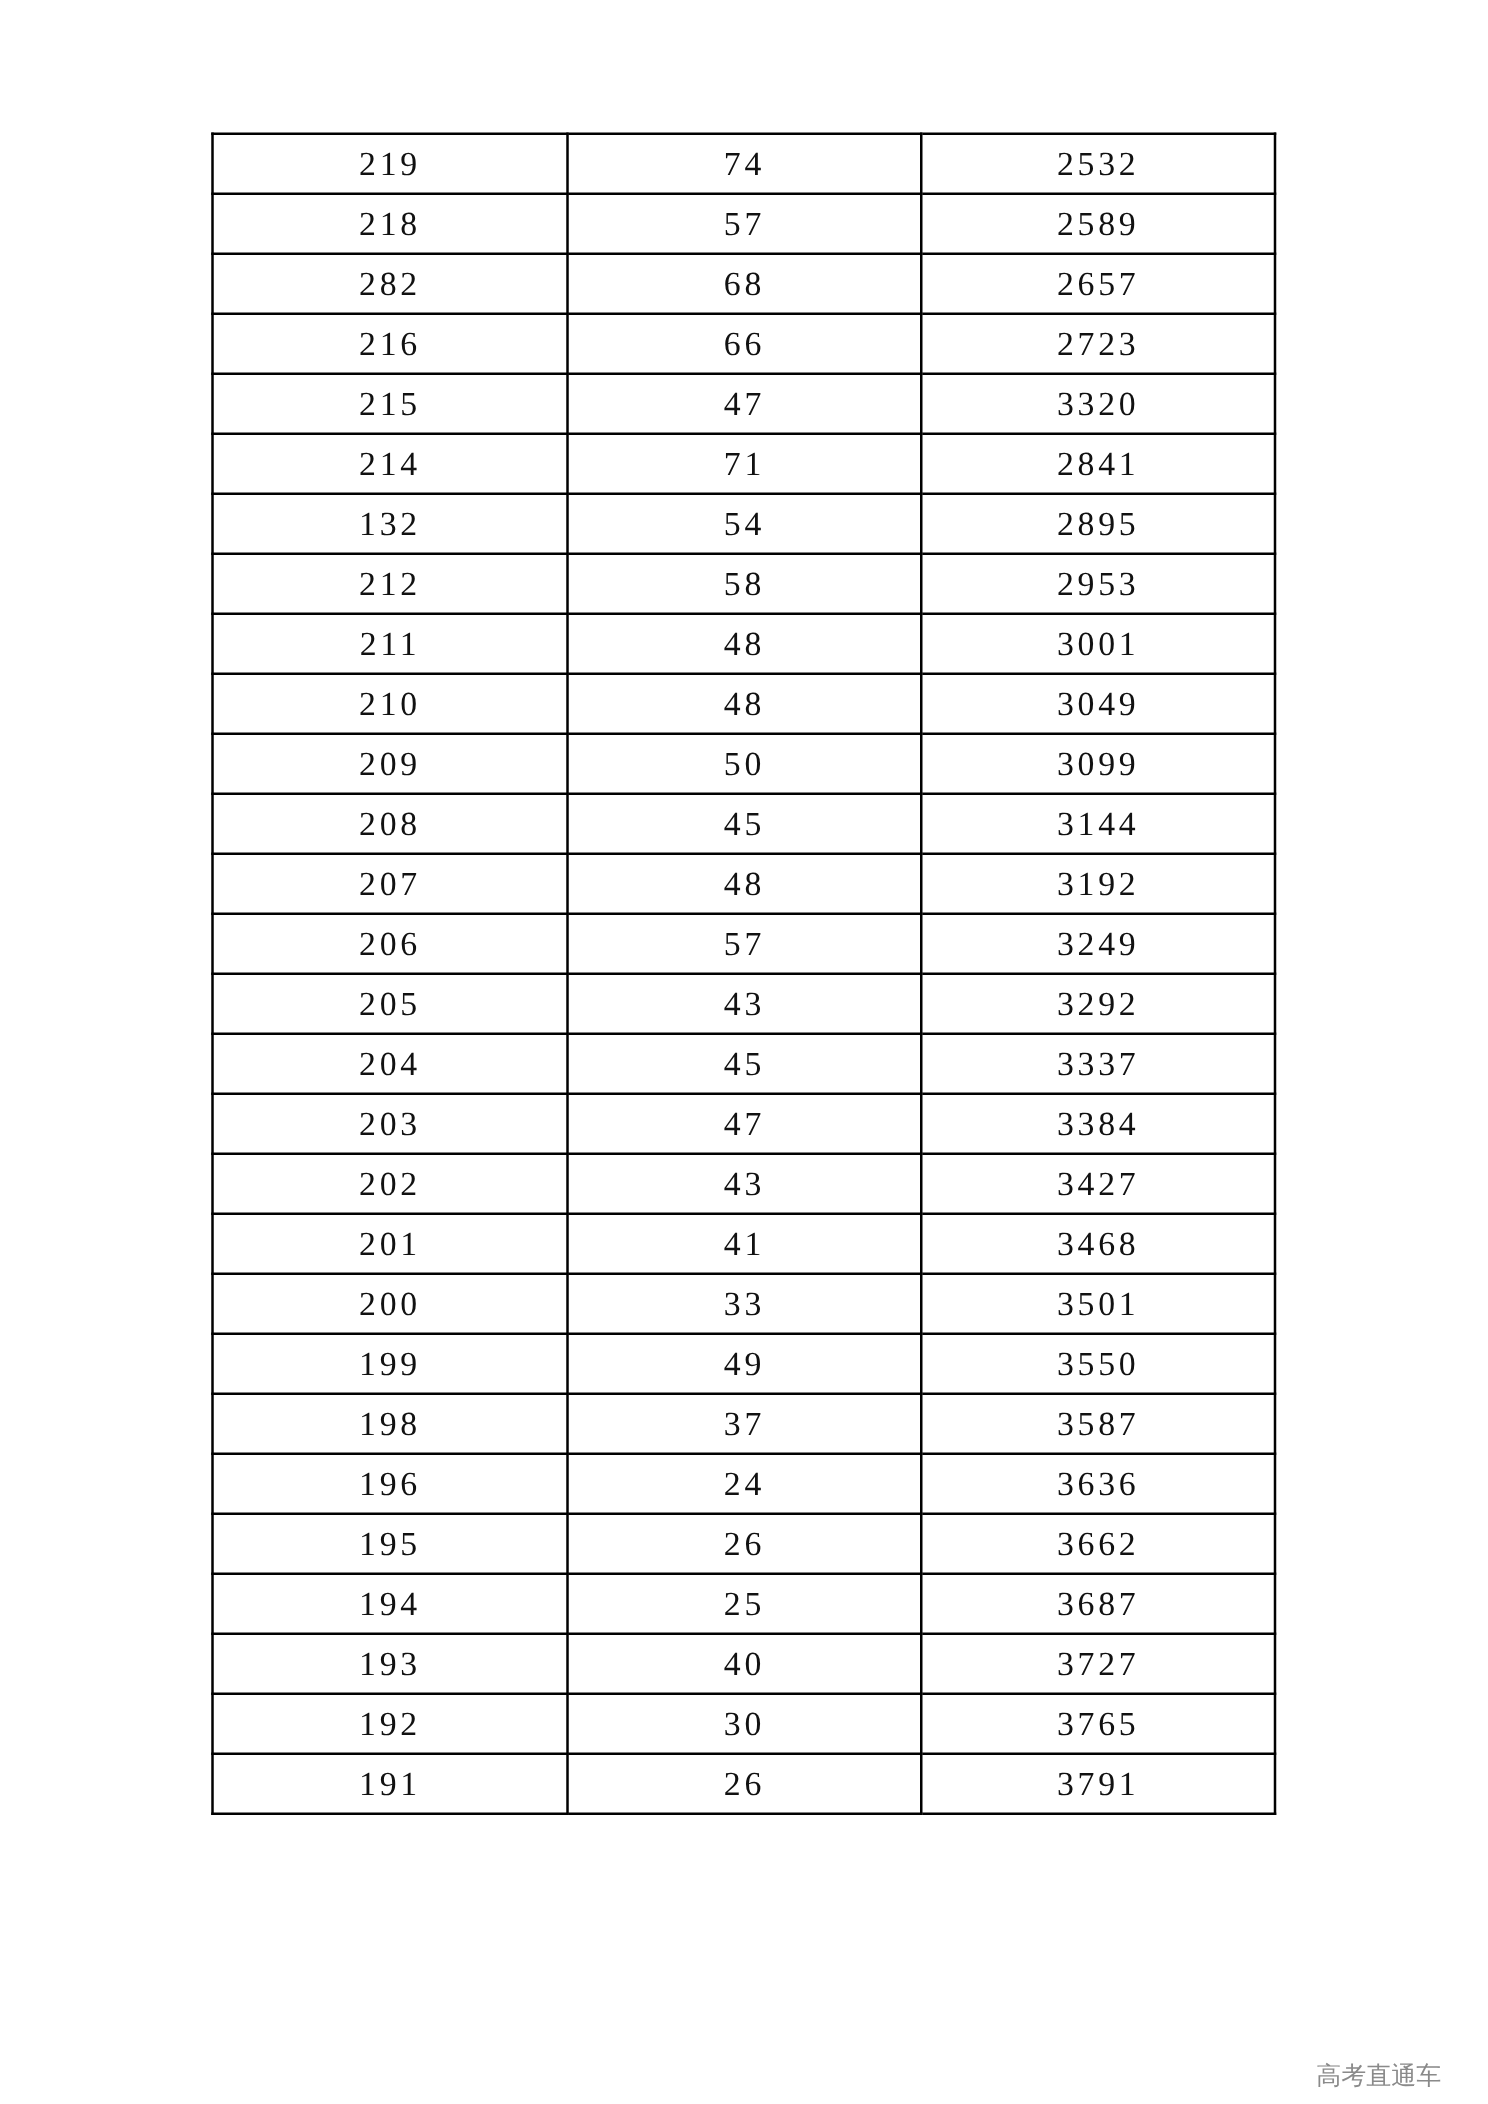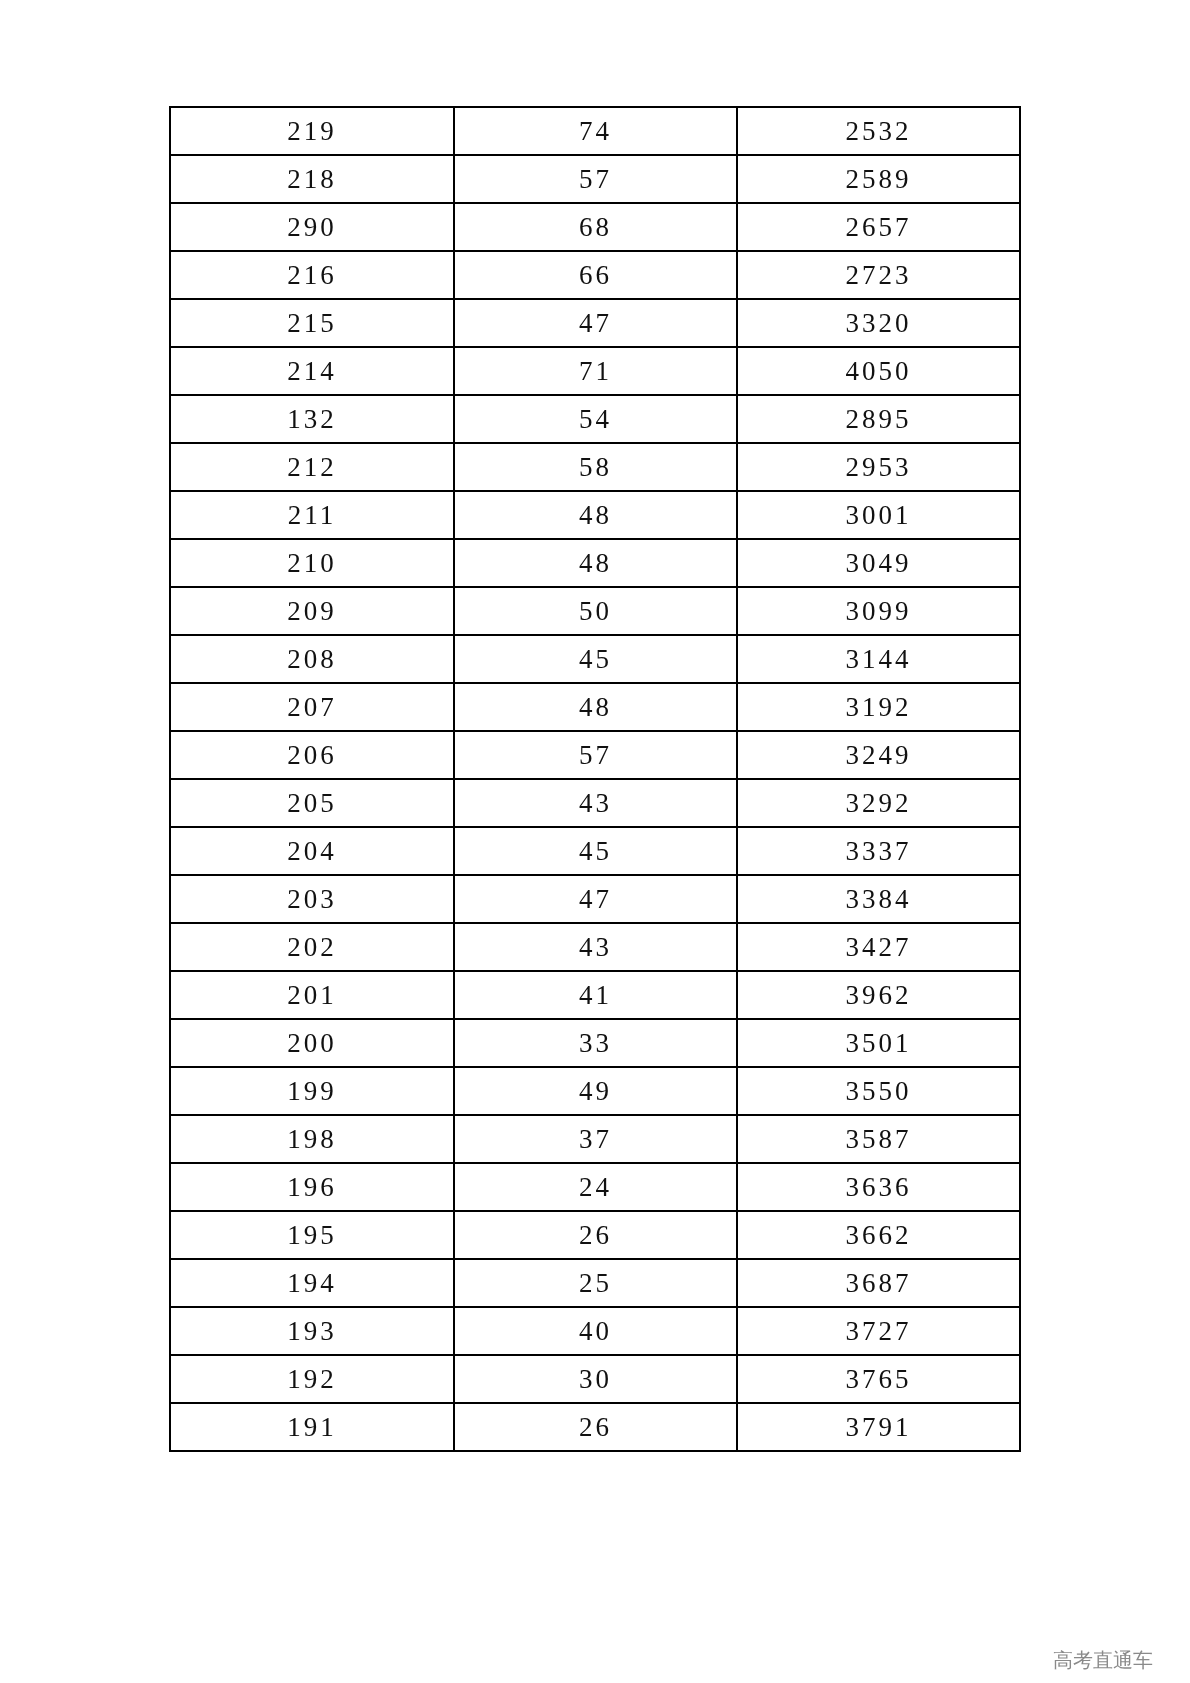--- a/index.html
+++ b/index.html
@@ -54,38 +54,38 @@
           <td>219</td>
           <td>74</td>
           <td>2532</td>
         </tr>
       <tr>
           <td>218</td>
           <td>57</td>
           <td>2589</td>
         </tr>
       <tr>
-          <td>290</td>
+          <td>282</td>
           <td>68</td>
           <td>2657</td>
         </tr>
       <tr>
           <td>216</td>
           <td>66</td>
           <td>2723</td>
         </tr>
       <tr>
           <td>215</td>
           <td>47</td>
           <td>3320</td>
         </tr>
       <tr>
           <td>214</td>
           <td>71</td>
-          <td>4050</td>
+          <td>2841</td>
         </tr>
       <tr>
           <td>132</td>
           <td>54</td>
           <td>2895</td>
         </tr>
       <tr>
           <td>212</td>
           <td>58</td>
           <td>2953</td>
@@ -136,21 +136,21 @@
           <td>3384</td>
         </tr>
       <tr>
           <td>202</td>
           <td>43</td>
           <td>3427</td>
         </tr>
       <tr>
           <td>201</td>
           <td>41</td>
-          <td>3962</td>
+          <td>3468</td>
         </tr>
       <tr>
           <td>200</td>
           <td>33</td>
           <td>3501</td>
         </tr>
       <tr>
           <td>199</td>
           <td>49</td>
           <td>3550</td>

